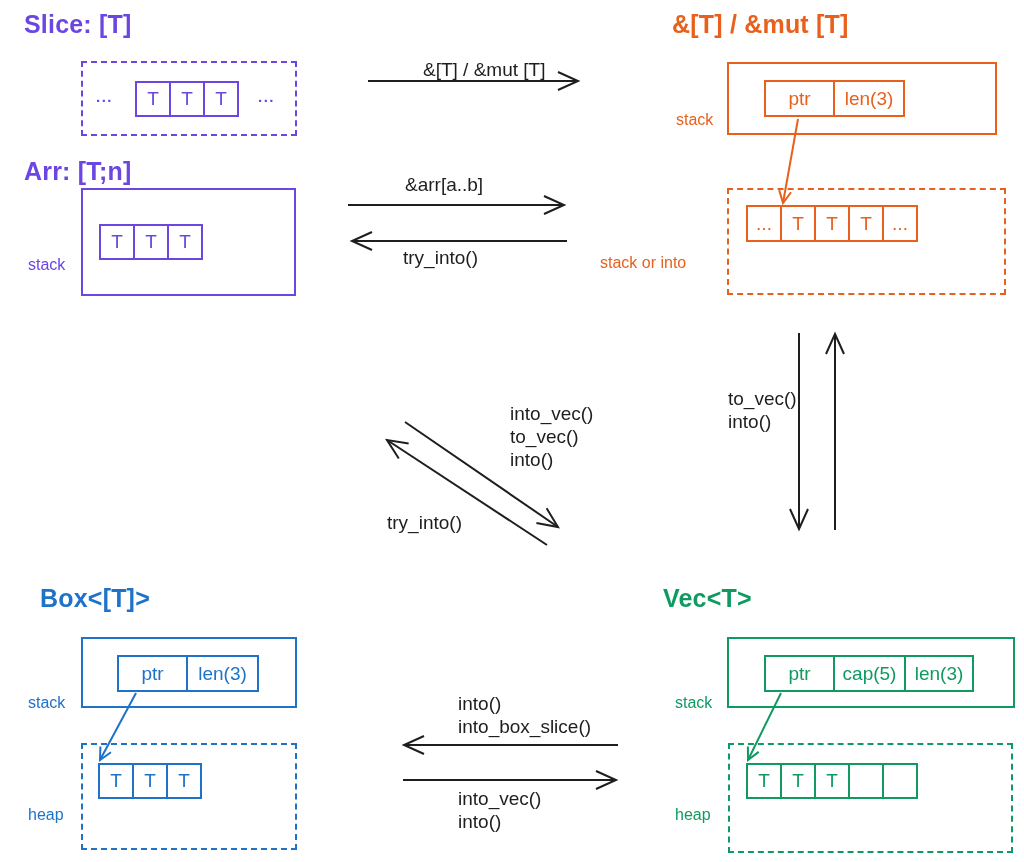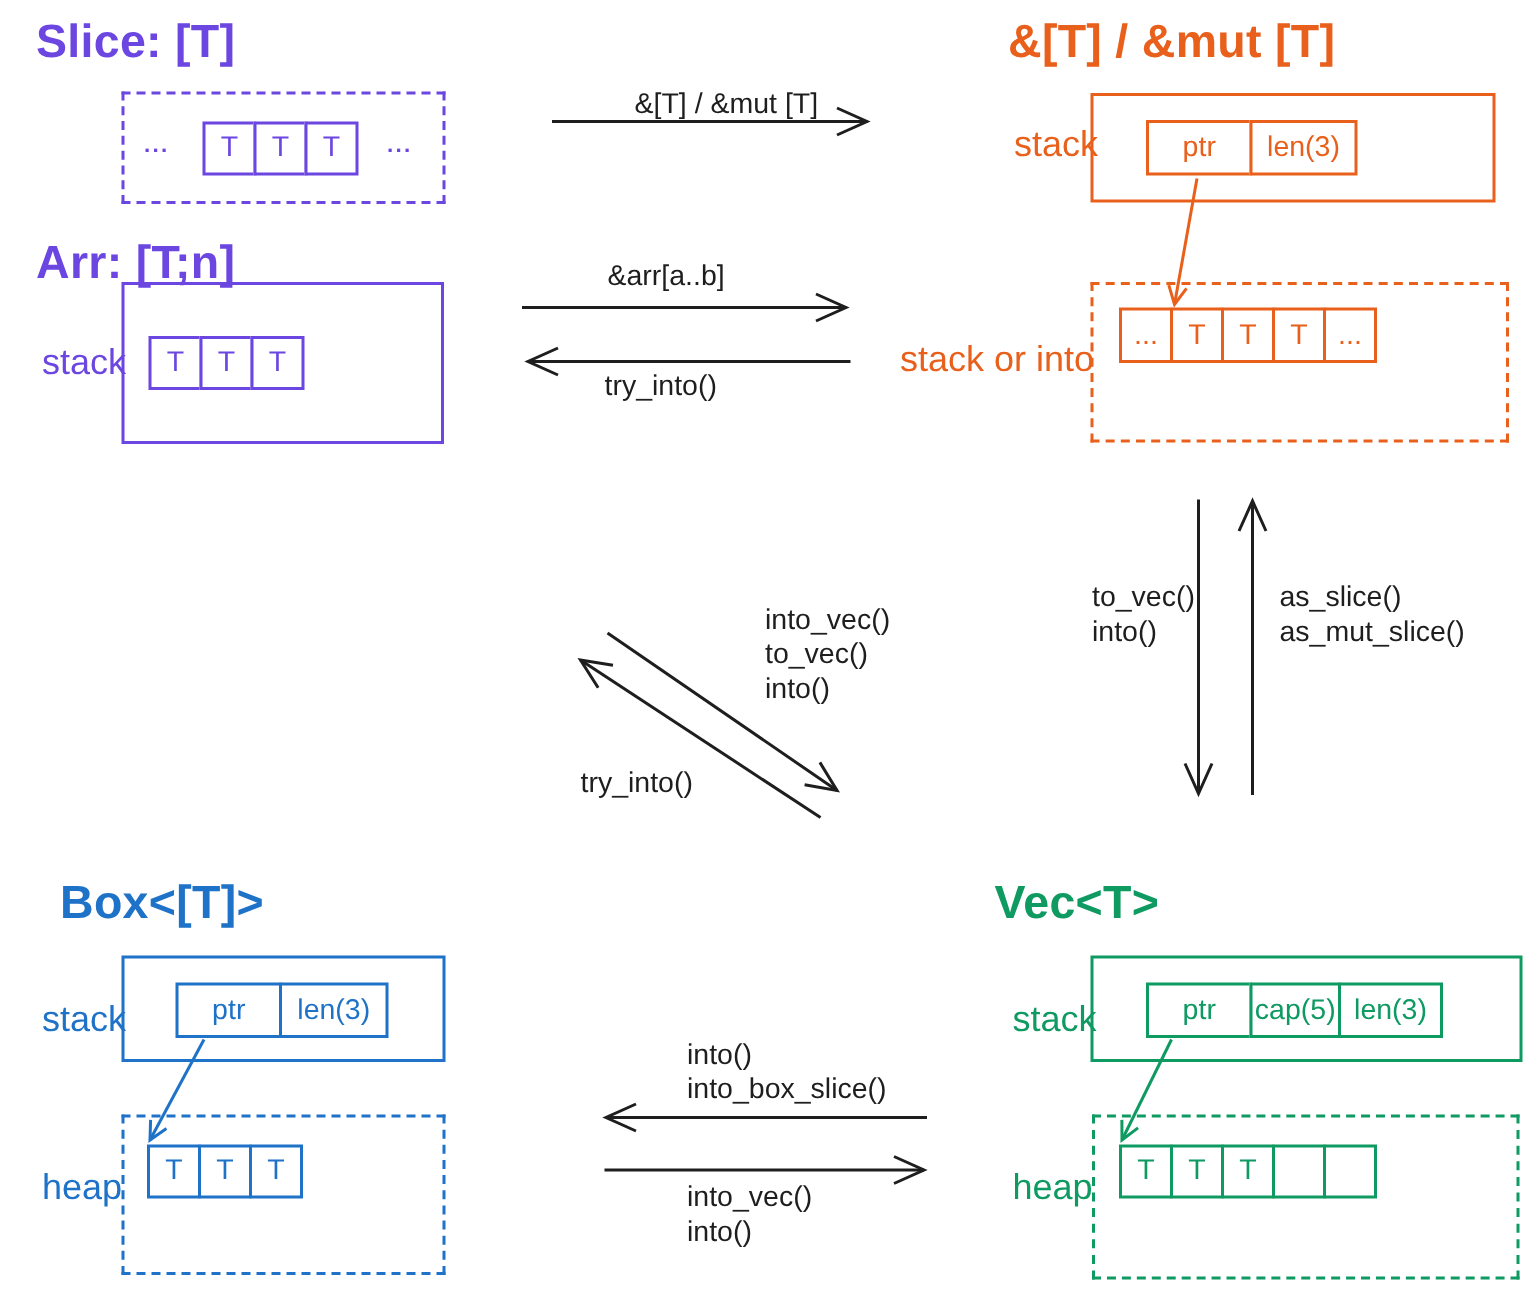--- a/index.html
+++ b/index.html
@@ -1,22 +1,22 @@
 <!DOCTYPE html>
 <html><head>
 <meta charset="utf-8">
 <style>
   html,body{margin:0;padding:0;background:#ffffff;}
   .canvas{
     position:relative;width:1024px;height:862px;background:#ffffff;overflow:hidden;
     font-family:"Liberation Sans","DejaVu Sans",sans-serif;color:#1e1e1e;
   }
   .overlay{position:absolute;left:0;top:0;pointer-events:none;}
-  .title{position:absolute;font-size:31px;font-weight:700;letter-spacing:.2px;white-space:nowrap;}
-  .nlbl{position:absolute;font-size:24px;white-space:nowrap;}
+  .title{position:absolute;font-size:25px;font-weight:700;letter-spacing:.2px;white-space:nowrap;}
+  .nlbl{position:absolute;font-size:16px;white-space:nowrap;margin-top:28px;}
   .albl{position:absolute;font-size:19px;line-height:23px;color:#1e1e1e;white-space:nowrap;}
   .albl div{white-space:nowrap;}
   .solidbox{position:absolute;border:2px solid;box-sizing:border-box;background:transparent;}
   .dashedbox{position:absolute;border:2px dashed;box-sizing:border-box;background:transparent;}
   .cellrow{position:absolute;display:flex;}
   .cell{
     box-sizing:border-box;border:2px solid;width:36px;height:36px;
     display:flex;align-items:center;justify-content:center;
     font-size:19px;background:#ffffff;
   }
@@ -114,21 +114,21 @@
     <span class="cell b-blue c-blue">T</span>
     <span class="cell b-blue c-blue">T</span>
     <span class="cell b-blue c-blue">T</span>
   </div>
 
   <div class="title c-green" style="left:663px;top:584px">Vec&lt;T&gt;</div>
   <div class="nlbl c-green" style="left:675px;top:666px">stack</div>
   <div class="solidbox b-green" style="left:727px;top:637px;width:288px;height:71px"></div>
   <div class="cellrow" style="left:764px;top:655px">
     <span class="cell tall b-green c-green" style="width:71px">ptr</span>
-    <span class="cell tall b-green c-green" style="width:61px">cap(5)</span>
+    <span class="cell tall b-green c-green" style="width:73px">cap(5)</span>
     <span class="cell tall b-green c-green" style="width:70px">len(3)</span>
   </div>
   <div class="nlbl c-green" style="left:675px;top:778px">heap</div>
   <div class="dashedbox b-green" style="left:728px;top:743px;width:285px;height:110px"></div>
   <div class="cellrow" style="left:746px;top:763px">
     <span class="cell b-green c-green">T</span>
     <span class="cell b-green c-green">T</span>
     <span class="cell b-green c-green">T</span>
     <span class="cell b-green c-green"></span>
     <span class="cell b-green c-green"></span>
@@ -142,24 +142,20 @@
     <div>into_vec()</div>
     <div>to_vec()</div>
     <div>into()</div>
   </div>
   <div class="albl" style="left:387px;top:511px">try_into()</div>
 
   <div class="albl" style="left:728px;top:387px">
     <div>to_vec()</div>
     <div>into()</div>
   </div>
-  <div class="albl" style="left:853px;top:387px">
-    <div>as_slice()</div>
-    <div>as_mut_slice()</div>
-  </div>
 
   <div class="albl" style="left:458px;top:692px">
     <div>into()</div>
     <div>into_box_slice()</div>
   </div>
   <div class="albl" style="left:458px;top:787px">
     <div>into_vec()</div>
     <div>into()</div>
   </div>
 

